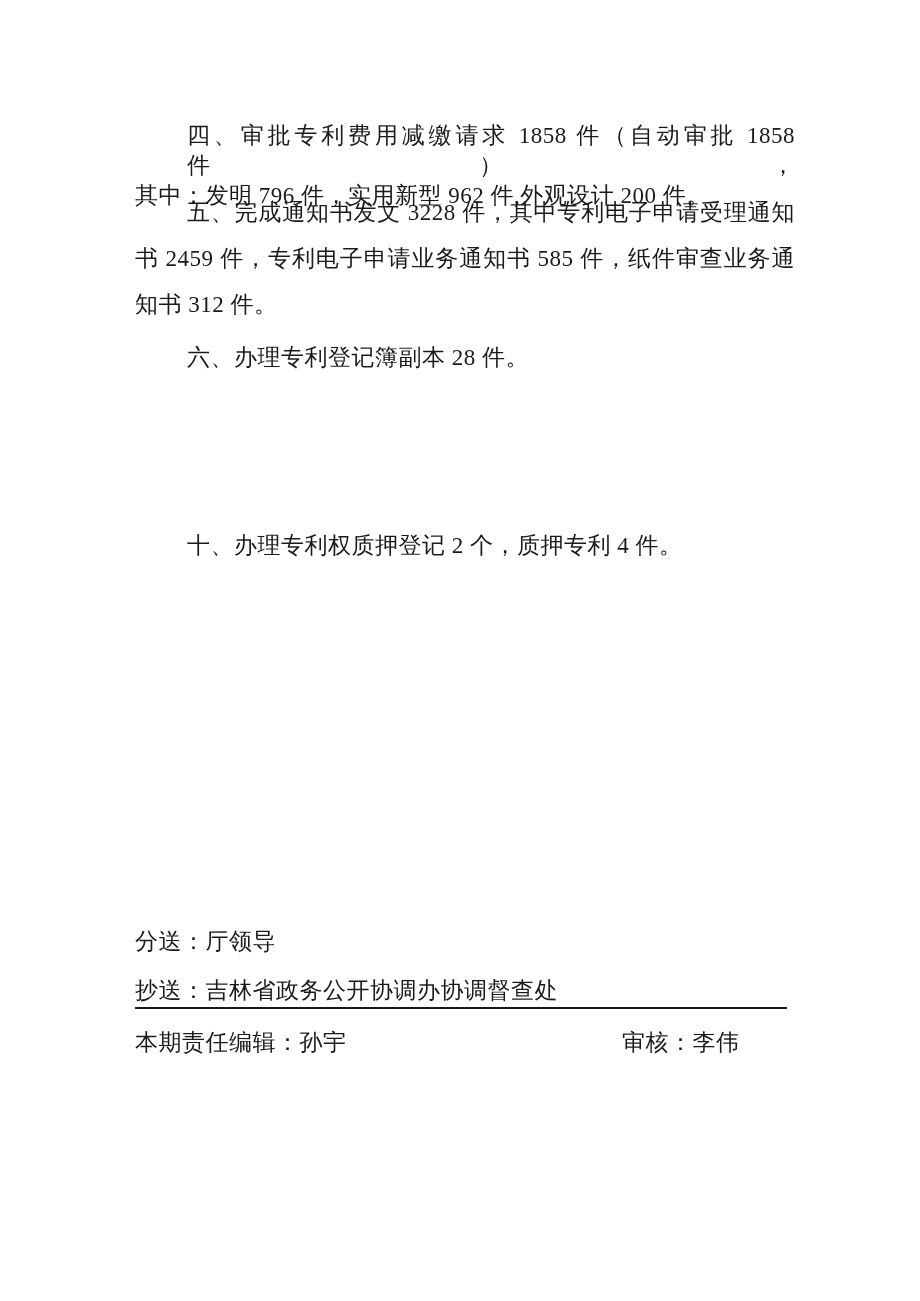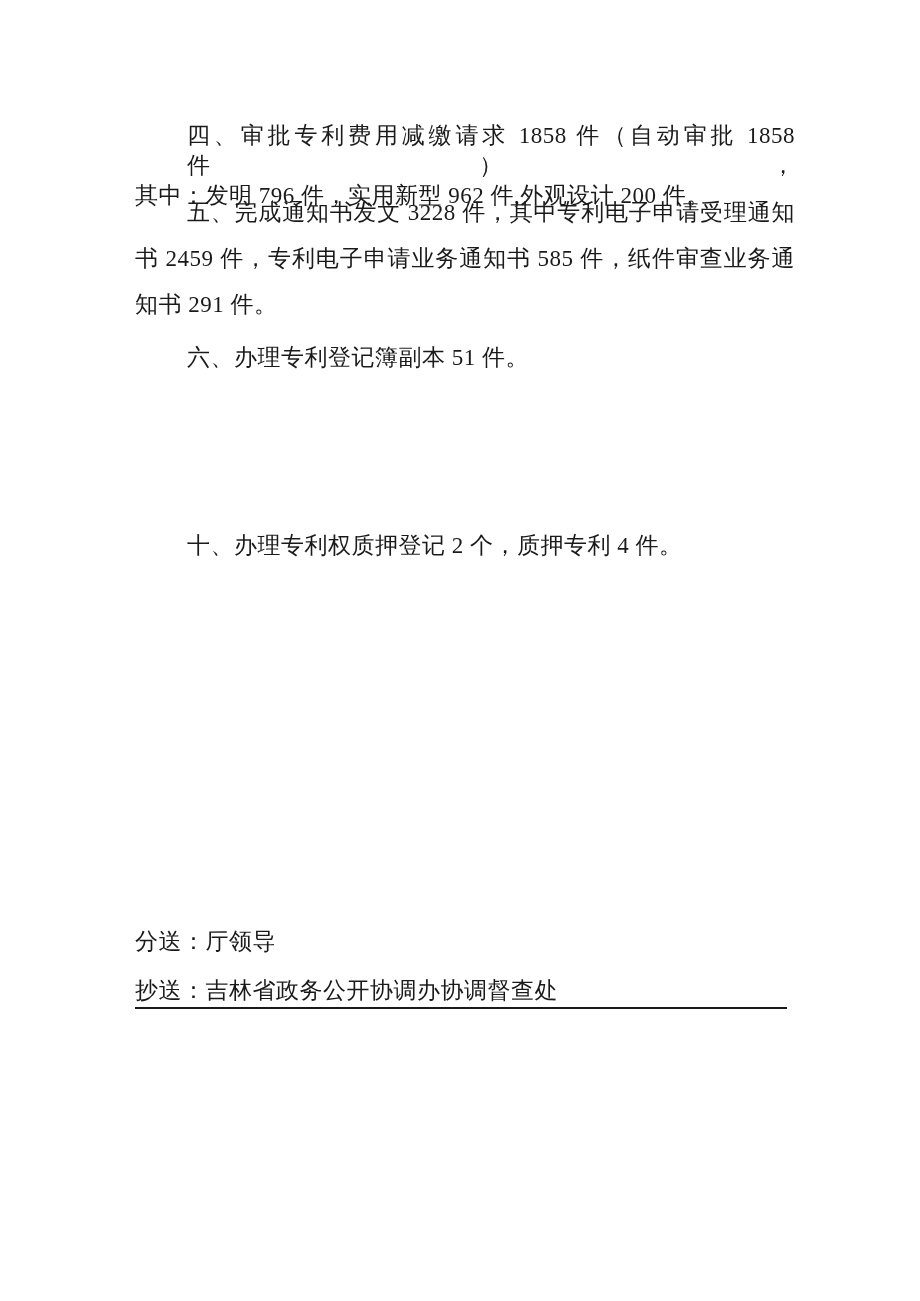--- a/index.html
+++ b/index.html
@@ -68,38 +68,42 @@
 <div class="page">
 
   <div class="para p4">
     <span class="line full indent">四、审批专利费用减缴请求 1858 件（自动审批 1858 件），</span>
     <span class="line">其中：发明 796 件，实用新型 962 件,外观设计 200 件。</span>
   </div>
 
   <div class="para p5">
     <span class="line full indent">五、完成通知书发文 3228 件，其中专利电子申请受理通知</span>
     <span class="line full">书 2459 件，专利电子申请业务通知书 585 件，纸件审查业务通</span>
-    <span class="line">知书 291 件。</span>
+    <span class="line">知书 312 件。</span>
   </div>
 
   <div class="para p6">
-    <span class="line indent">六、办理专利登记簿副本 51 件。</span>
+    <span class="line indent">六、办理专利登记簿副本 28 件。</span>
   </div>
 
 
 
 
   <div class="para p10">
     <span class="line indent">十、办理专利权质押登记 2 个，质押专利 4 件。</span>
   </div>
 
   <div class="para copy">
     <span class="line">抄送：吉林省政务公开协调办协调督查处</span>
   </div>
 
   <div class="para dist">
     <span class="line">分送：厅领导</span>
   </div>
 
   <div class="footer-rule"></div>
 
+  <div class="para footer-row">
+    <span>本期责任编辑：孙宇</span>
+    <span class="reviewer">审核：李伟</span>
+  </div>
 
 </div>
 
 </body></html>

